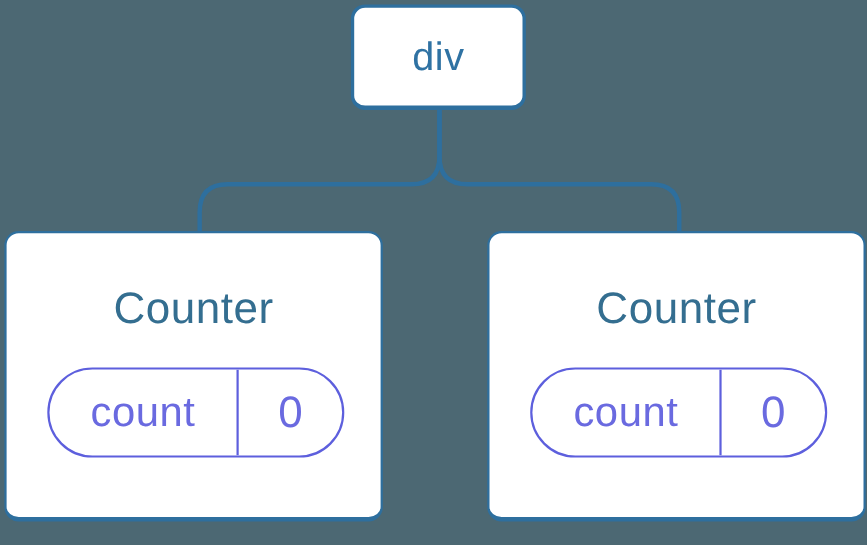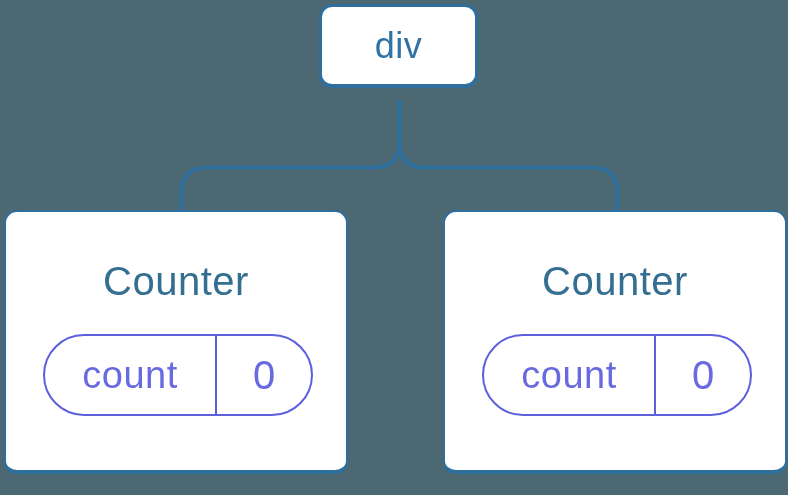--- a/index.html
+++ b/index.html
@@ -32,21 +32,21 @@
   }
   .connectors path {
     stroke: var(--line-blue);
     stroke-width: 4;
     fill: none;
     stroke-linecap: butt;
   }
   .node-root {
     position: absolute;
     left: 319px; top: 4px;
-    width: 159px; height: 84px;
+    width: 159px; height: 96px;
     background: var(--node-fill);
     border: 3px solid var(--line-blue);
     border-bottom-width: 4px;
     border-radius: 13px;
     display: flex;
     align-items: center;
     justify-content: center;
   }
   .node-root .label {
     color: var(--node-text-blue);

